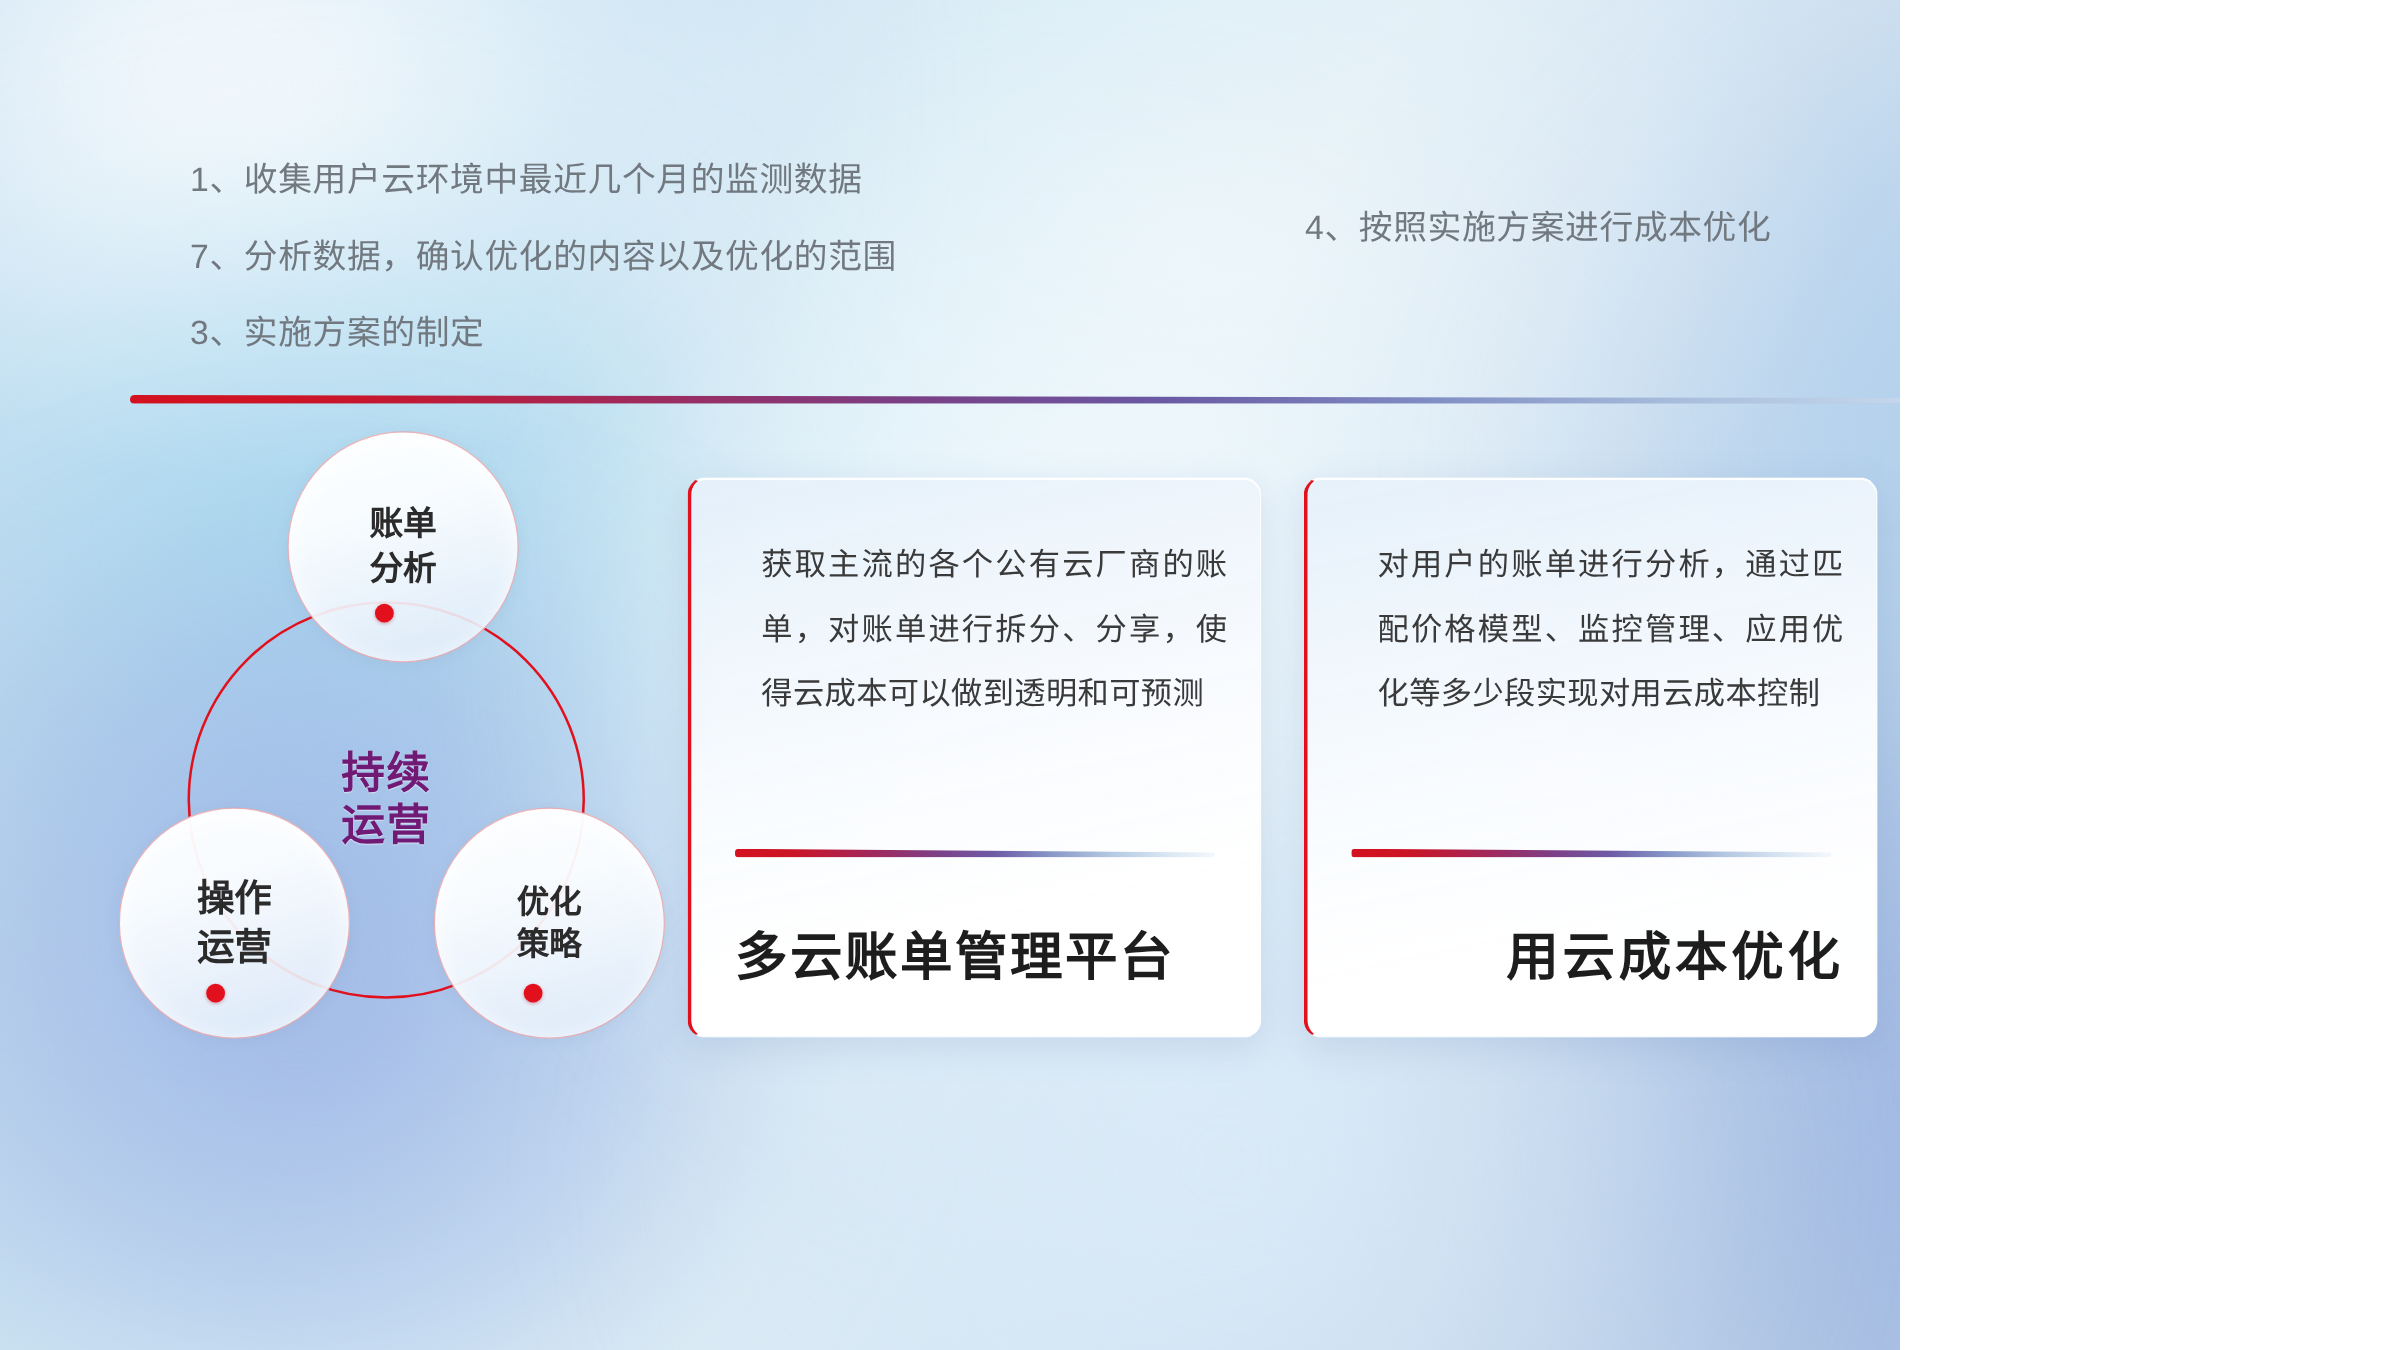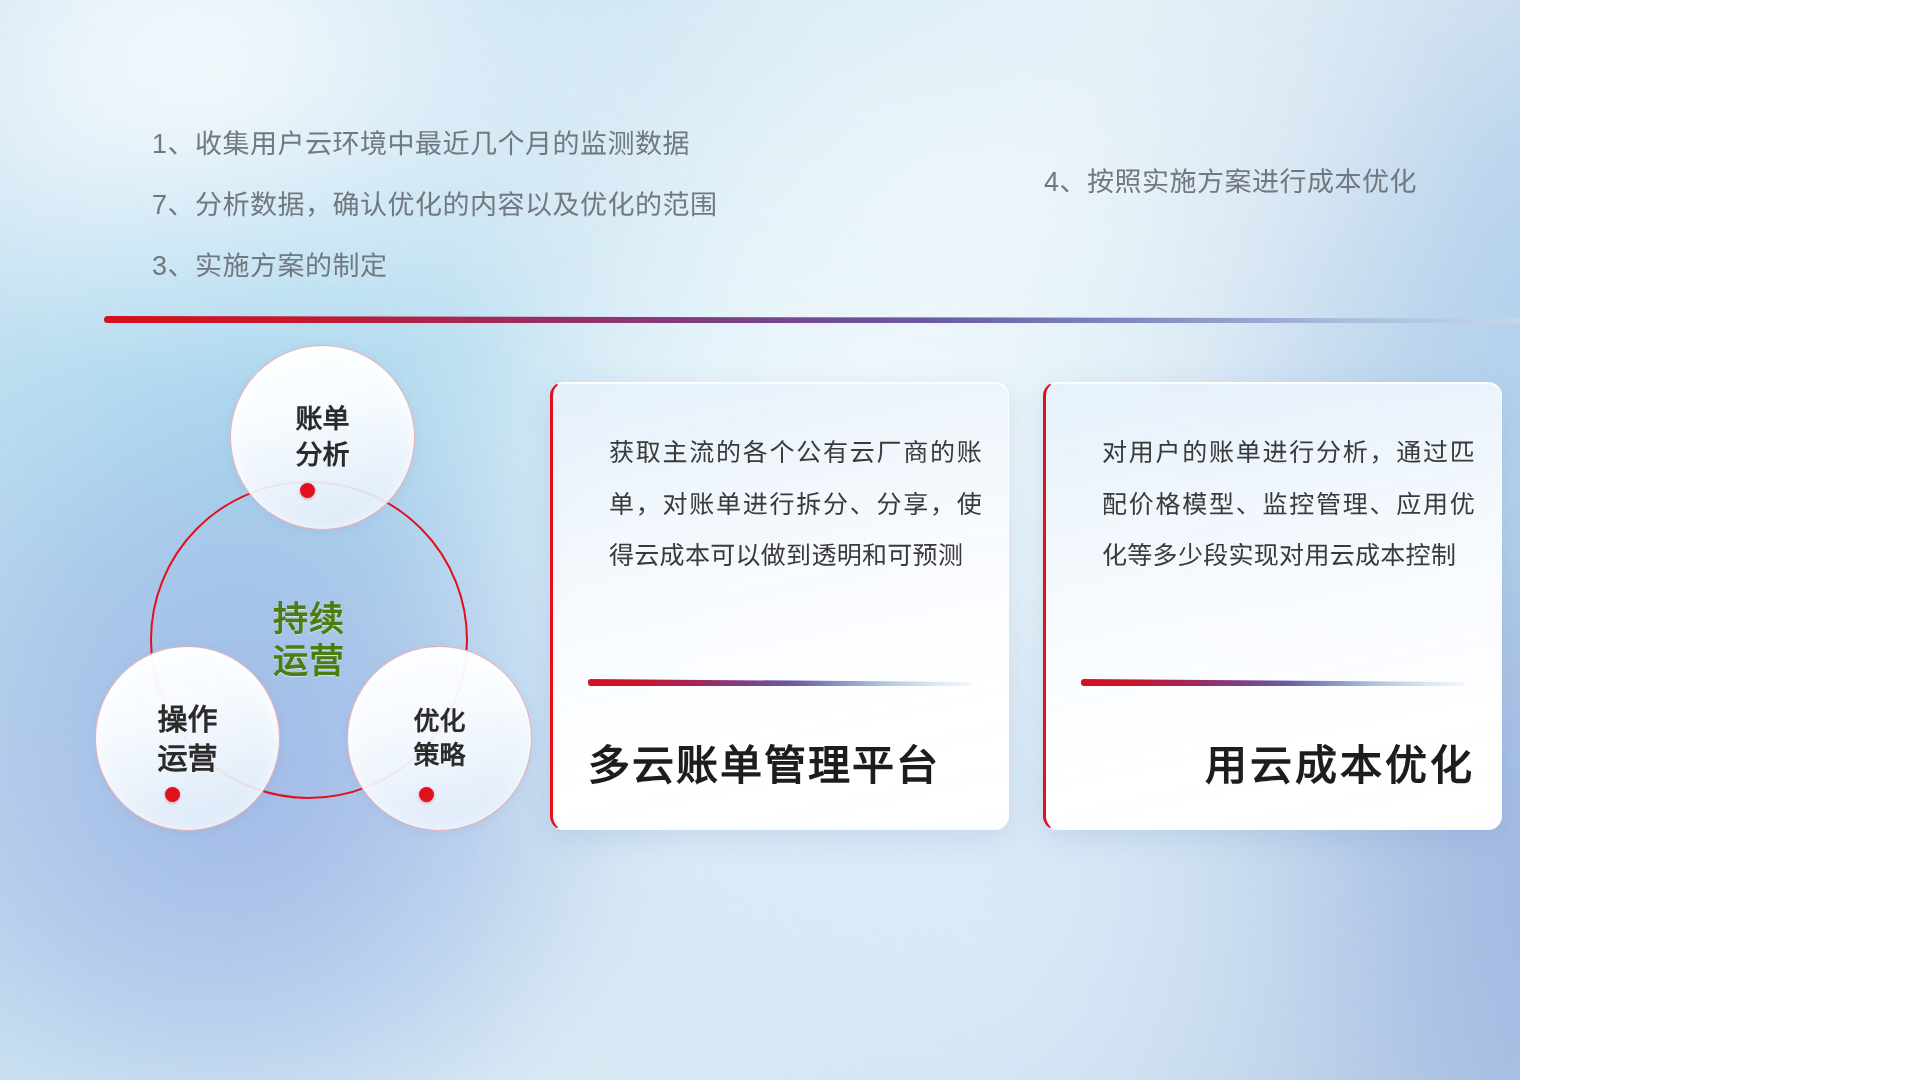--- a/index.html
+++ b/index.html
@@ -163,21 +163,21 @@
   }
   #c-br .label { font-size: 26px; }
 
   #c-center {
     left: 55px; top: 136px;
     width: 314px; height: 314px;
     border: 2.4px solid #e2101c;
     background: transparent;
   }
   #c-center .label {
-    color: #4d7c0f;
+    color: #701a75;
     font-weight: 800;
     font-size: 35px;
     line-height: 1.20;
     letter-spacing: 1px;
     text-shadow: 0 1px 1px rgba(255,255,255,0.55);
   }
 
   .node-dot {
     position: absolute;
     width: 15px;

